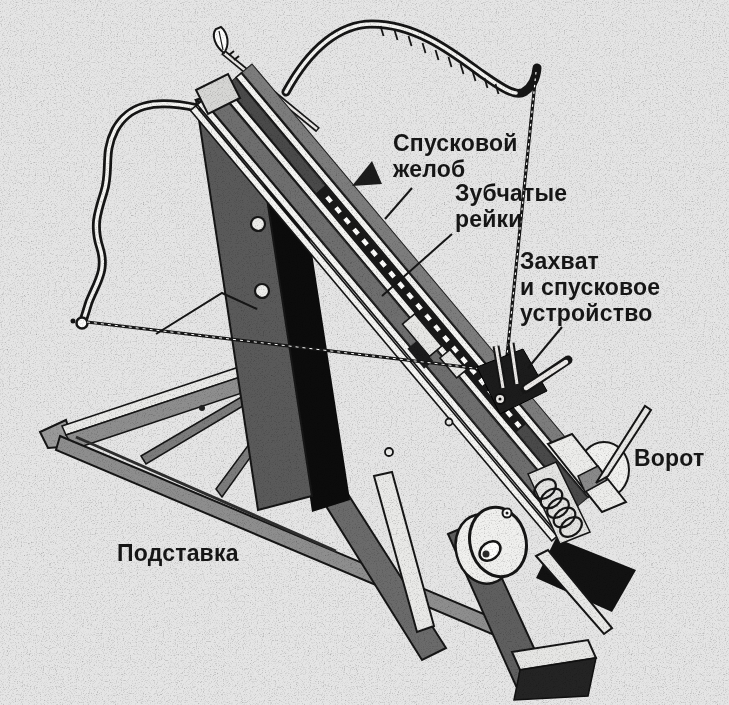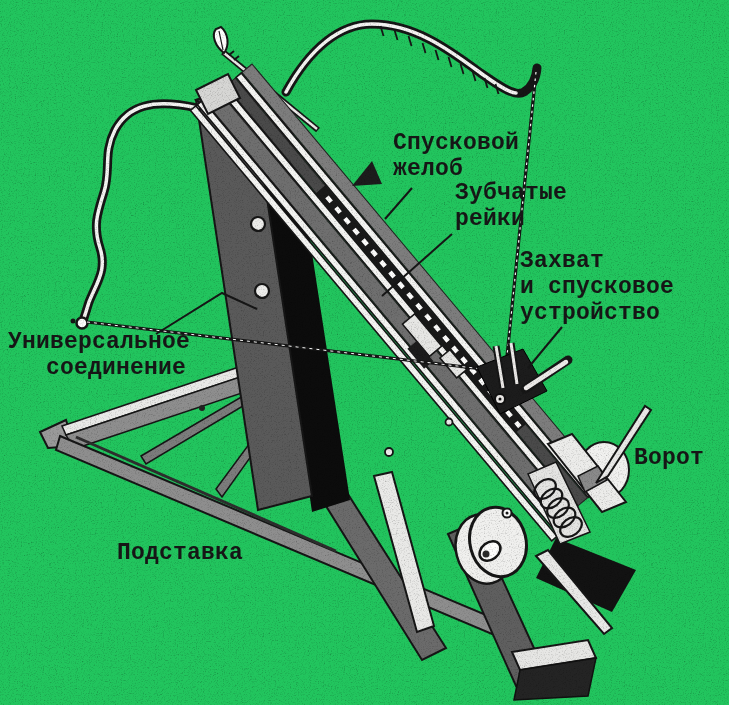--- a/index.html
+++ b/index.html
@@ -1,19 +1,19 @@
 <!DOCTYPE html>
 <html><head>
 <meta charset="utf-8">
 <style>
   html,body{margin:0;padding:0;background:#ffffff;}
   #stage{
     position:relative;width:729px;height:705px;overflow:hidden;
-    background:#22c55e;
-    font-family:Liberation Mono, monospace;
+    background:#e5e5e5;
+    font-family:Liberation Sans, sans-serif;
   }
   #drawing{position:absolute;left:0;top:0;}
   .lbl{
     position:absolute;color:#161616;font-weight:bold;
     font-size:23px;line-height:26px;white-space:pre-line;
     letter-spacing:0.2px;
   }
   .lbl.right{text-align:right;}
 </style>
 </head>
@@ -176,17 +176,15 @@
 
   <div class="lbl" style="left:455px;top:180px;">Зубчатые
 рейки</div>
 
   <div class="lbl" style="left:520px;top:248px;">Захват
 и спусковое
 устройство</div>
 
   <div class="lbl" style="left:634px;top:445px;">Ворот</div>
 
-  <div class="lbl right" style="left:8px;top:329px;width:178px;">Универсальное
-соединение</div>
 
   <div class="lbl" style="left:117px;top:540px;">Подставка</div>
 </div>
 
 </body></html>

